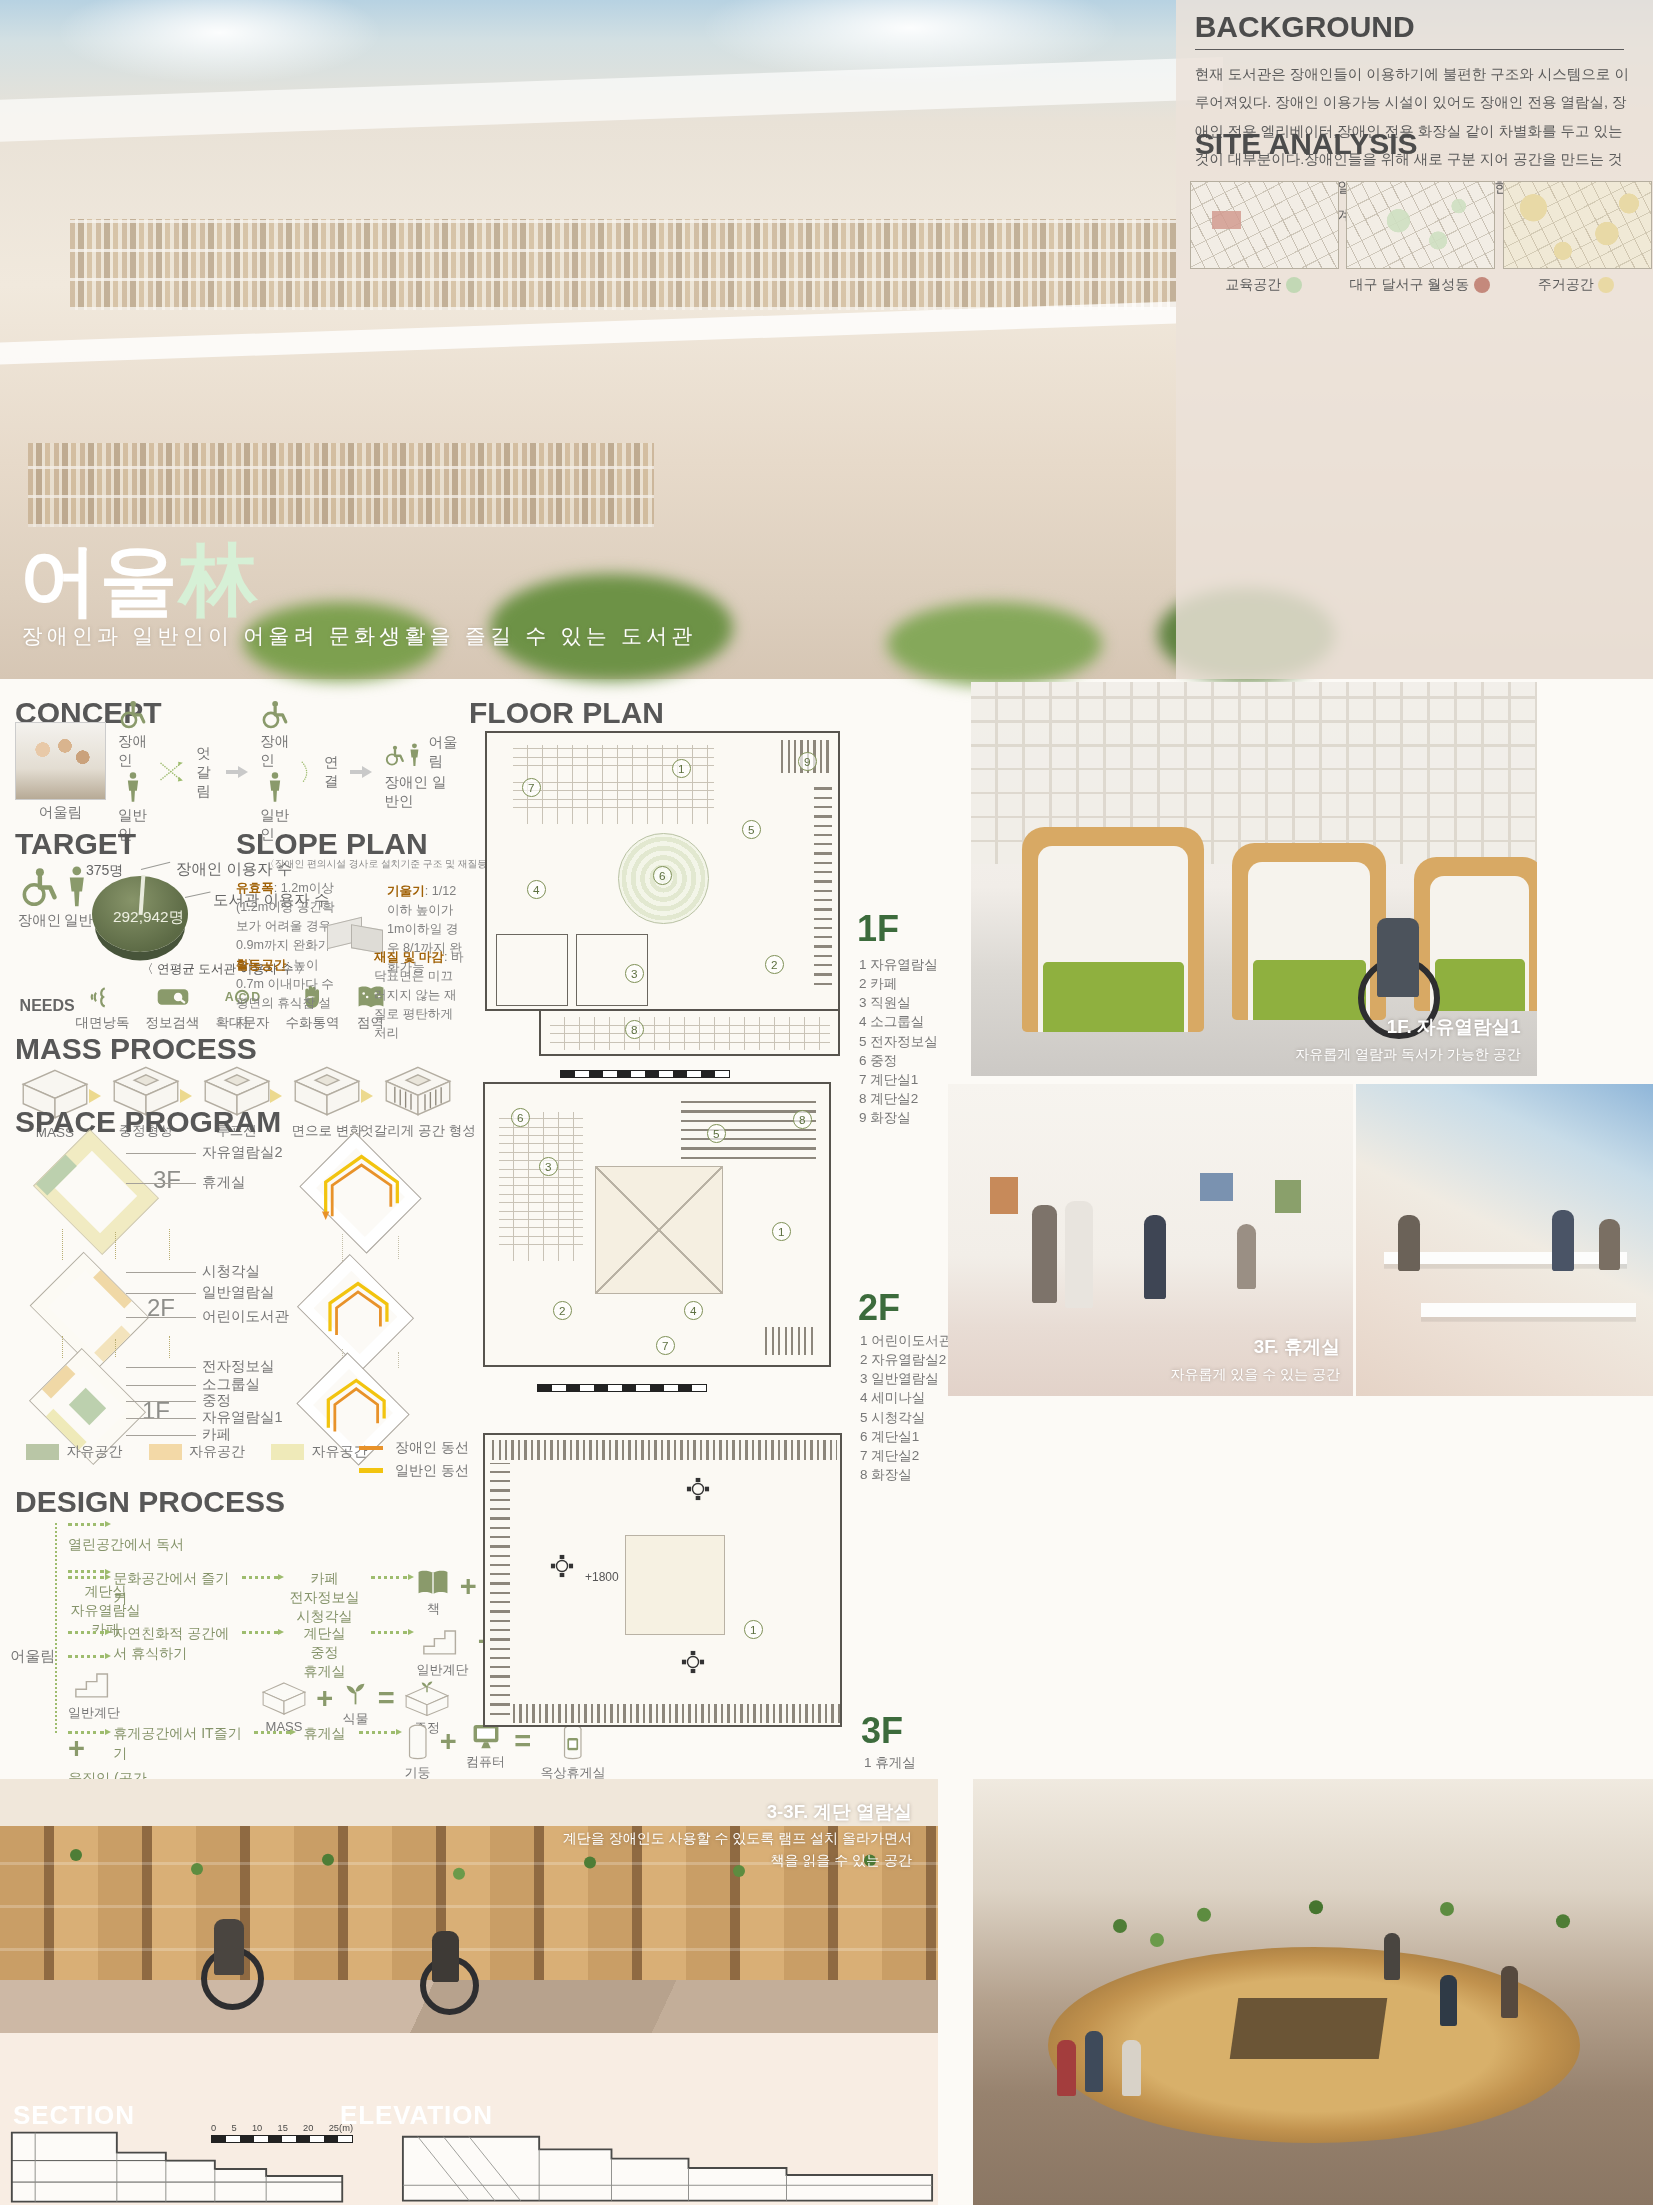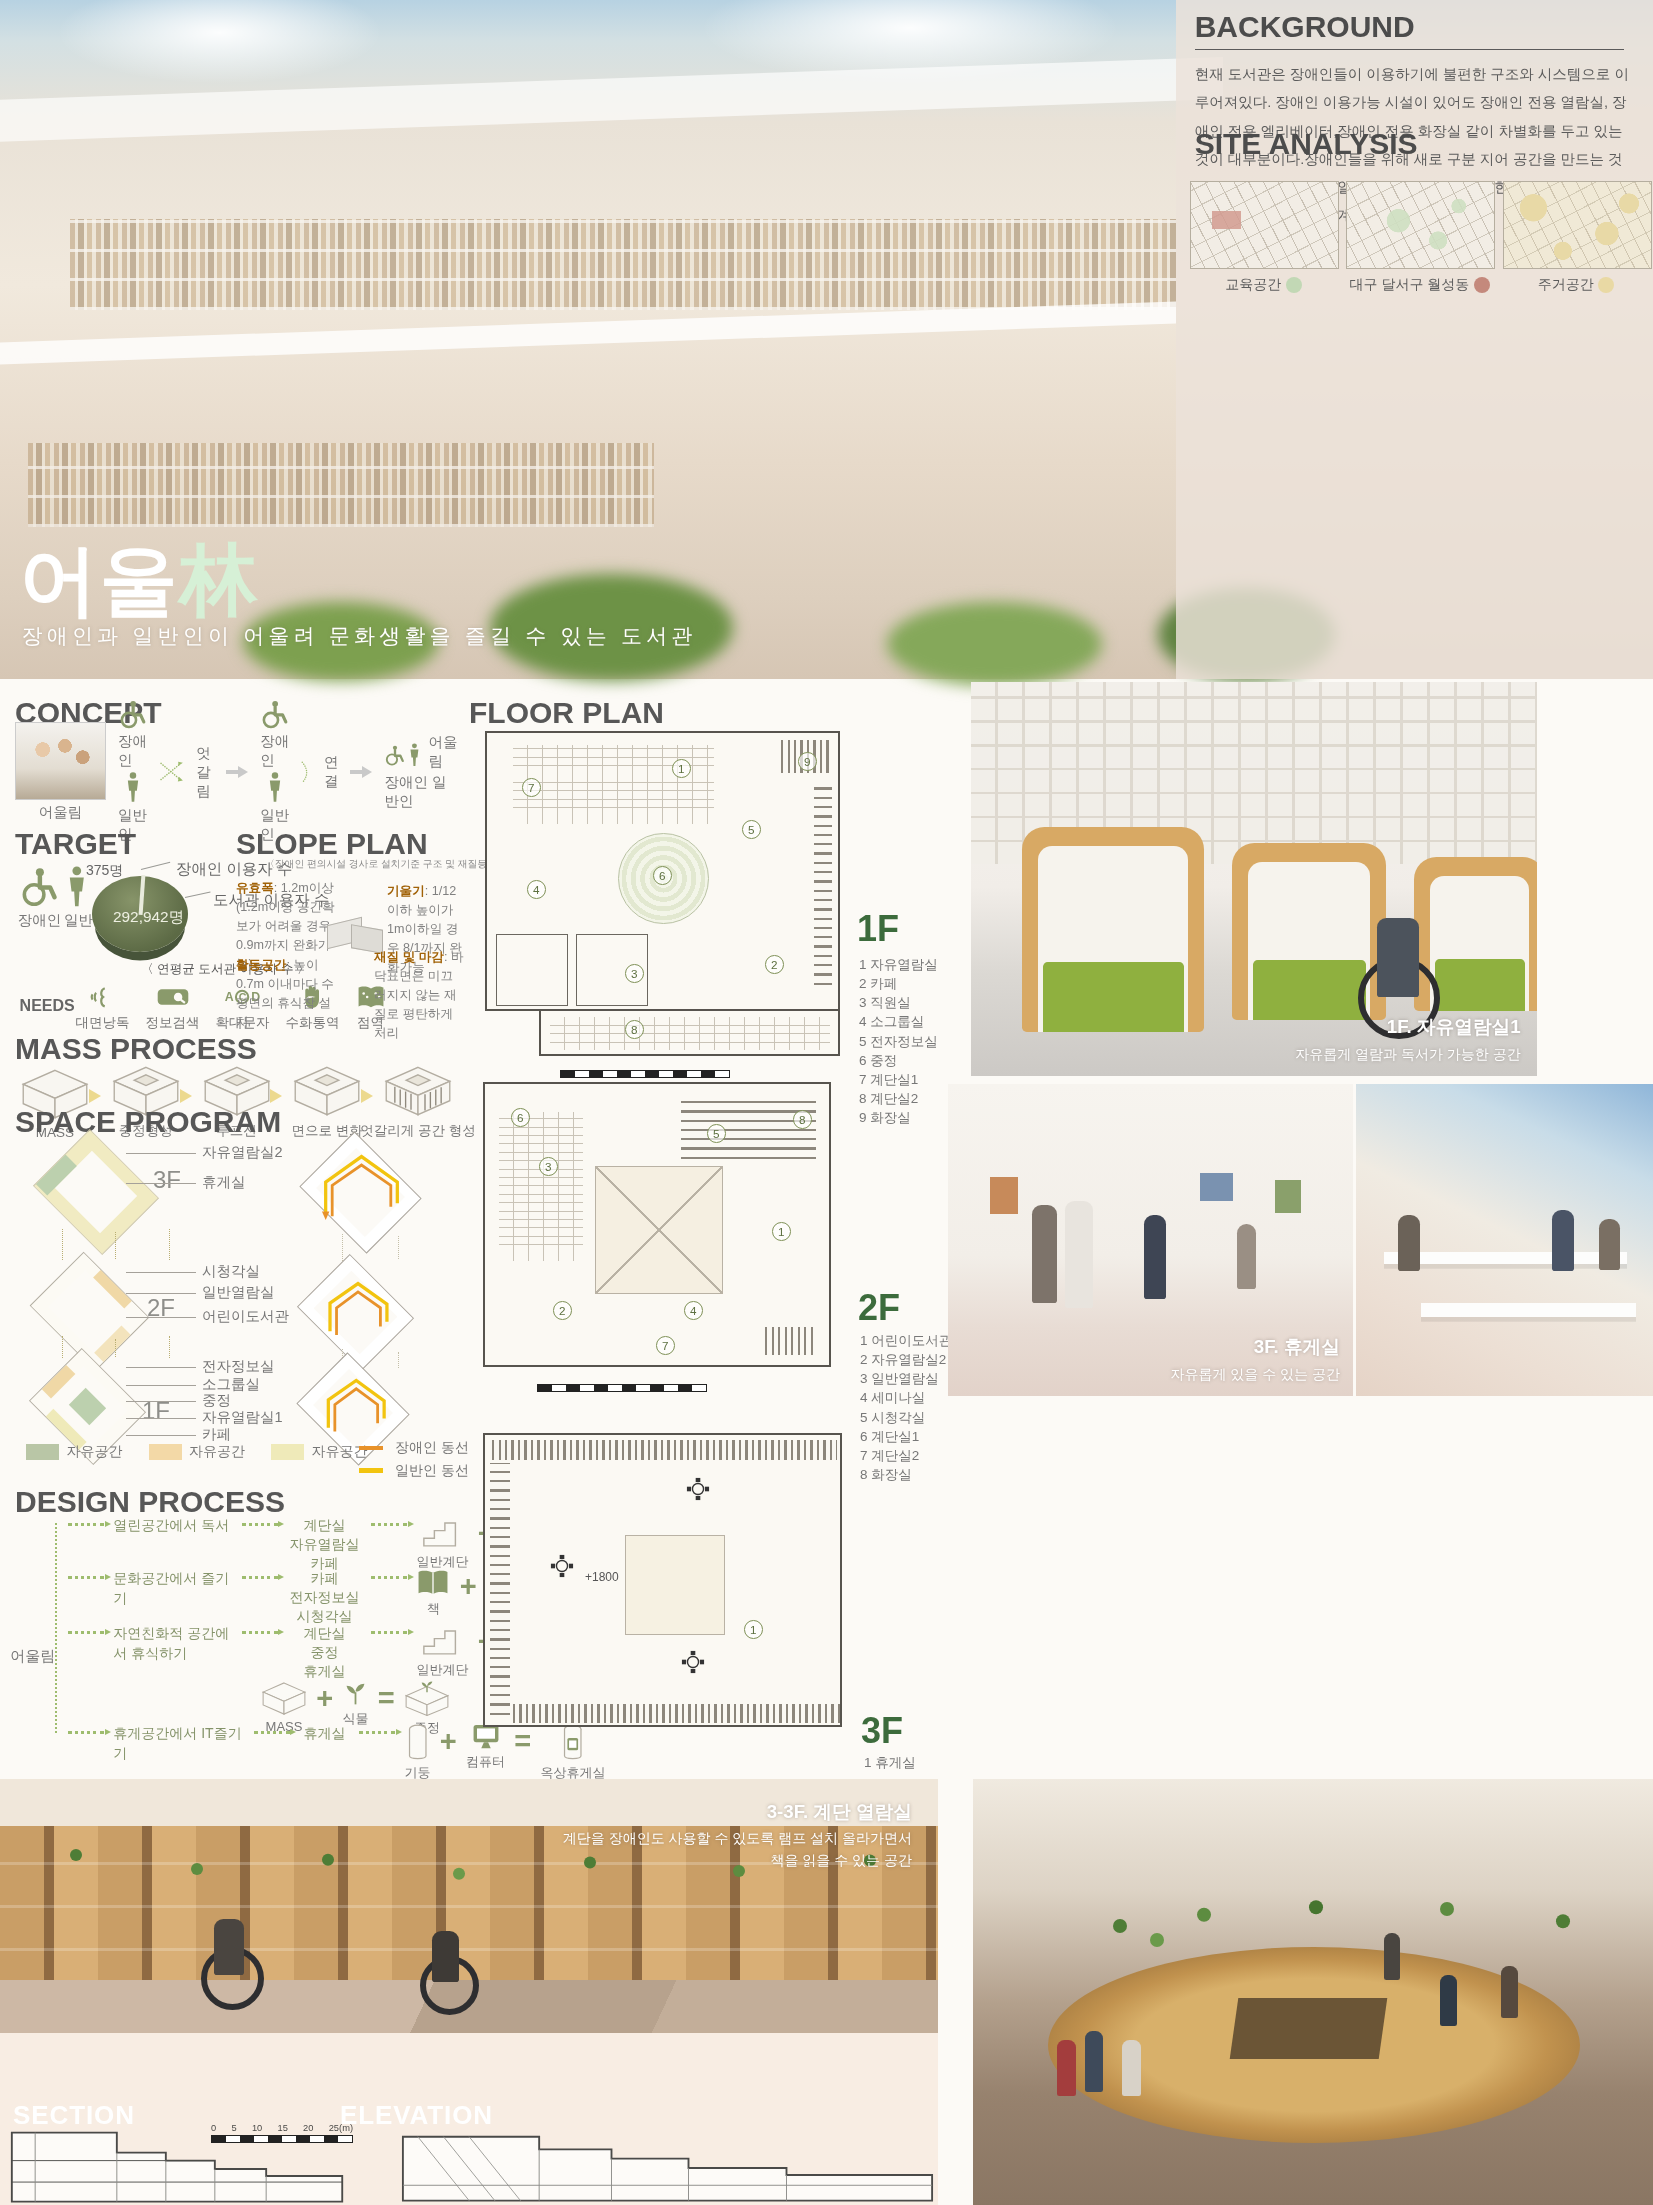--- a/index.html
+++ b/index.html
@@ -515,21 +515,21 @@
       <div class="path-item">
         <span class="parrow" style="border-left-color: transparent; background: rgb(242, 196, 15);"></span>
         <span>일반인 동선</span>
       </div>
     </div>
 
   <div class="abs sec-h" style="left:15px;top:1485px;">DESIGN PROCESS</div>
   <div class="dp-spine" style="left:55px;top:1523px;height:210px;"></div>
   <span class="dp-root" style="left:10.3px;top:1647px;">어울림</span>
 
-  <div class="dp-row" style="left:68px;top:1516px;">
+  <div class="dp-row" style="left:68px;top:1516px;flex-direction:column;">
     <span class="dotarr"></span>
     <span class="dp-act">열린공간에서 독서</span>
     <span class="dotarr"></span>
     <div class="dp-spaces">
       <span>계단실</span>
       <span>자유열람실</span>
       <span>카페</span>
     </div>
     <span class="dotarr"></span>
     <div class="eqi">

